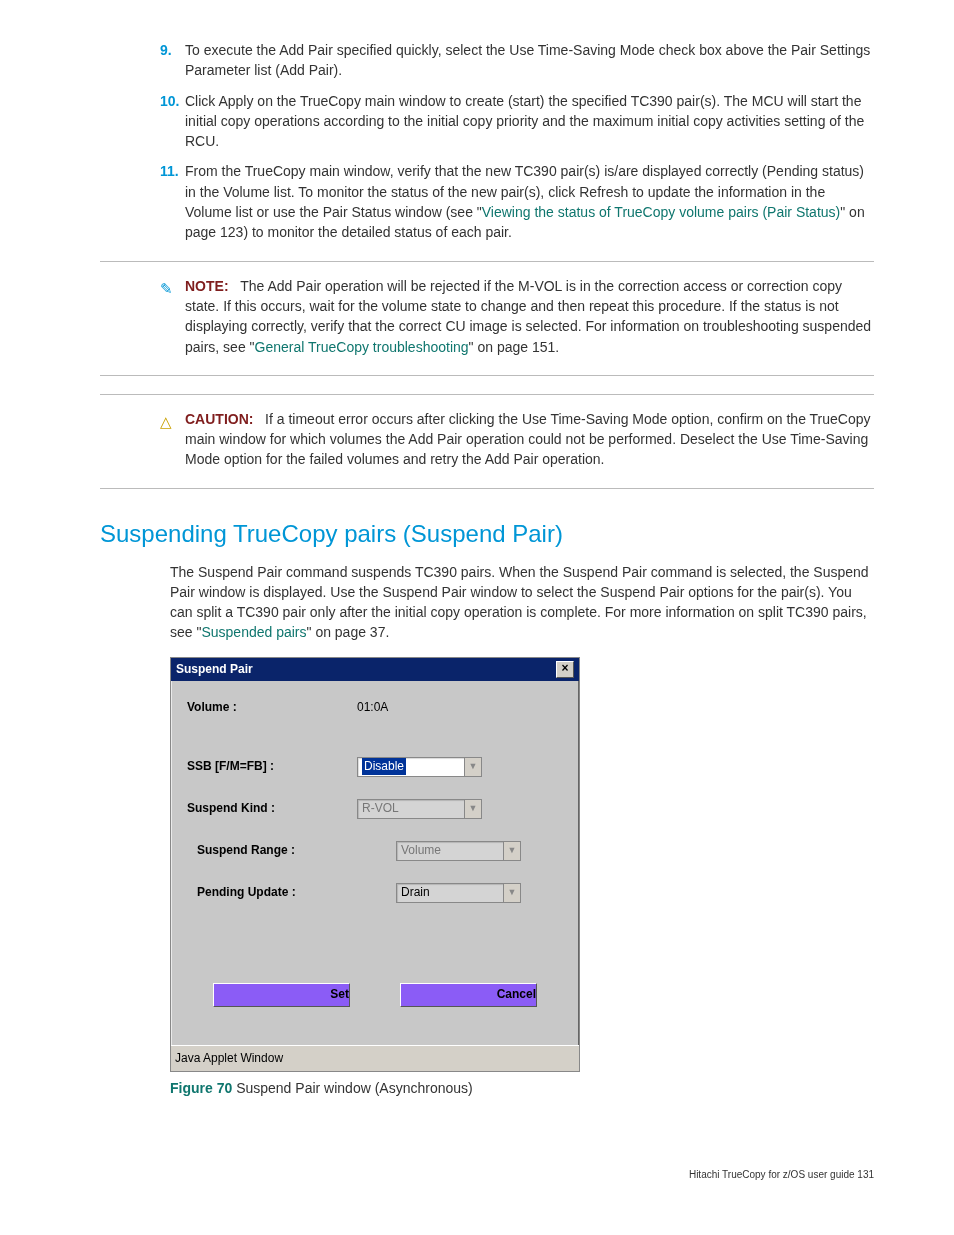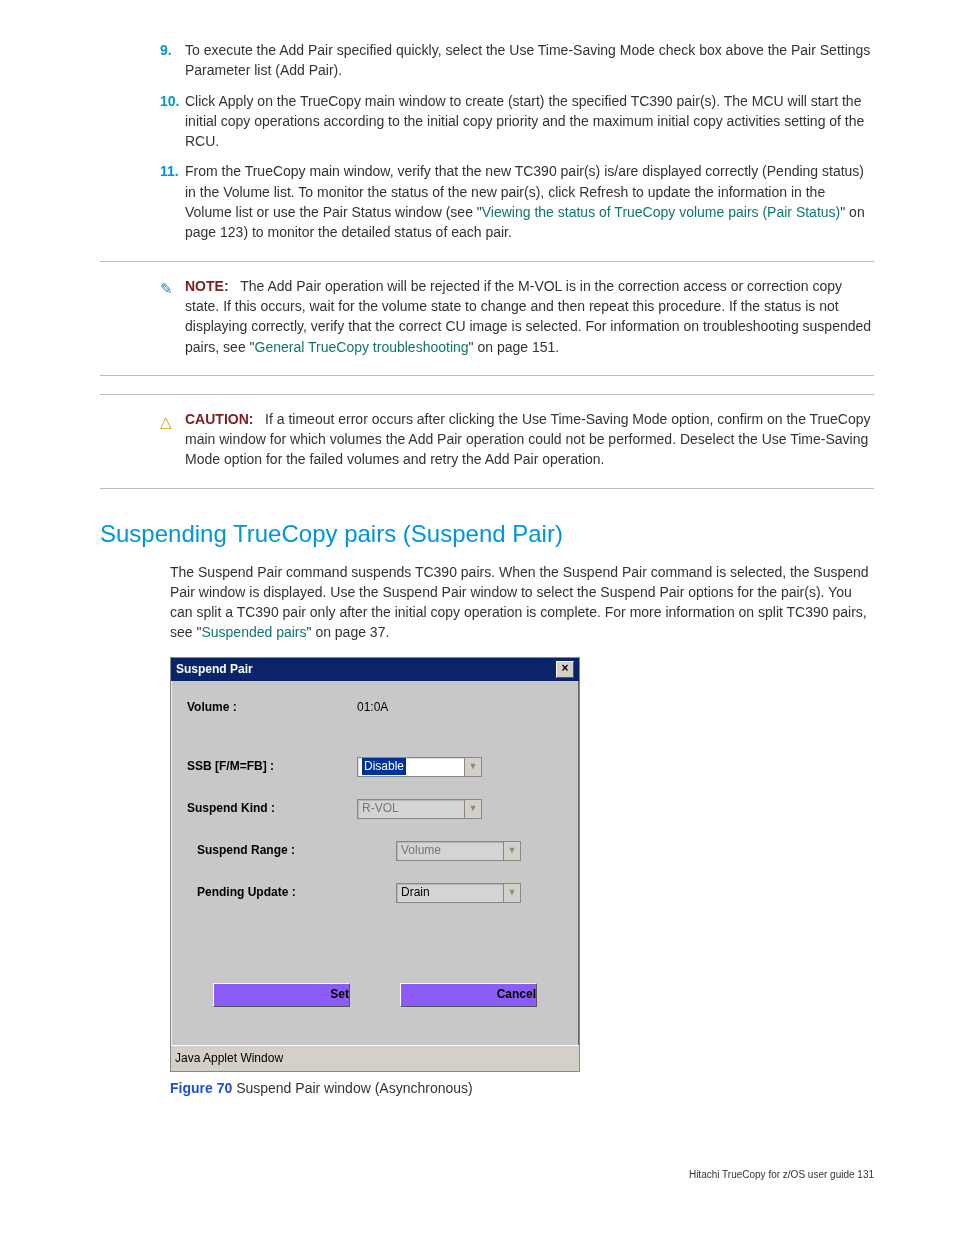--- a/index.html
+++ b/index.html
@@ -180,21 +180,21 @@
     font-weight: normal;
     font-size: 12px;
     color: #000;
   }
   .fig-caption {
     margin: 6px 0 0 70px;
     font-size: 14px;
   }
   .fig-caption .figlabel {
     font-weight: bold;
-    color: #1d4ed8;
+    color: #0f766e;
   }
   .footer {
     text-align: right;
     margin-top: 70px;
     font-size: 10px;
     color: #333;
   }
 </style>
 </head>
 <body>

